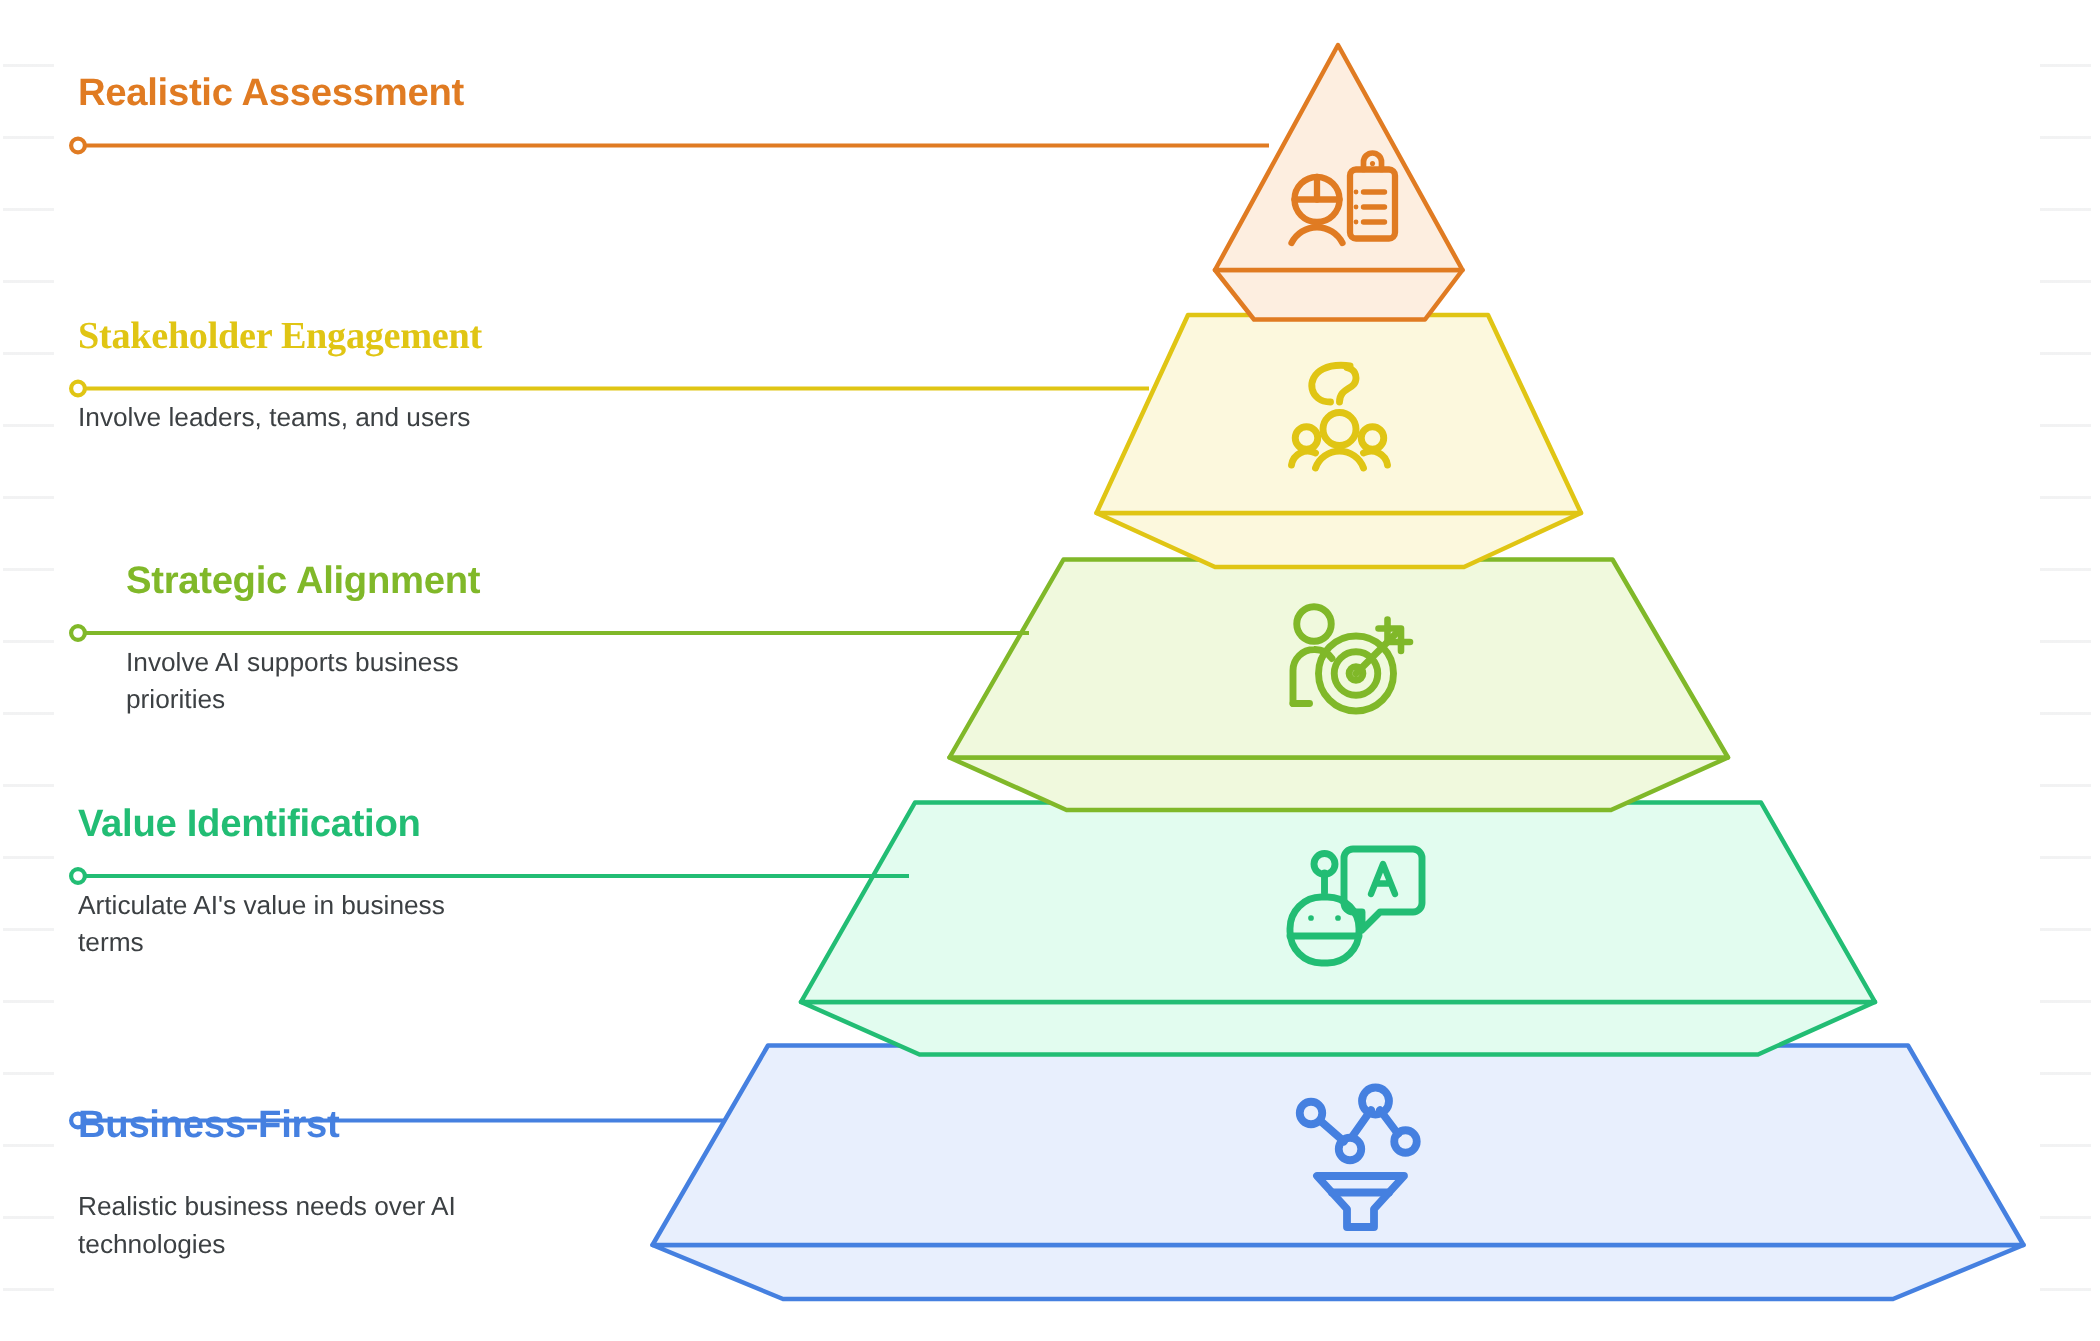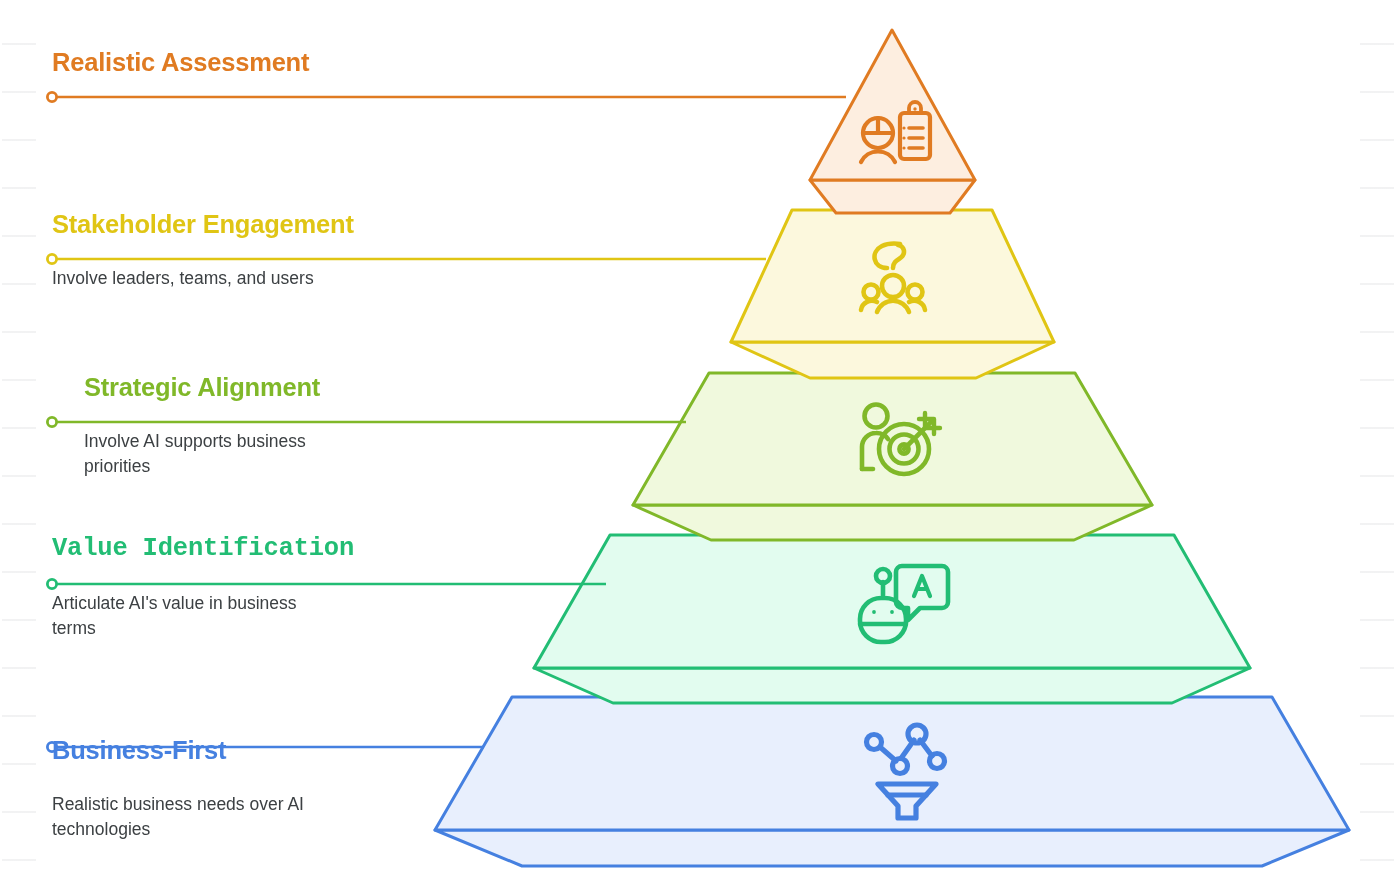--- a/index.html
+++ b/index.html
@@ -149,34 +149,34 @@
       <circle cx="52" cy="747" r="4.6" fill="#ffffff" stroke="#4580e0" stroke-width="2.8"></circle>
     </g>
   </svg>
 
   <div class="label-block" style="top:48px;">
     <div class="label-title" style="color:#e07b22;">Realistic Assessment</div>
     <div class="spacer-line"></div>
   </div>
 
   <div class="label-block" style="top:210px;">
-    <div class="label-title" style="color:#e0c514;">Stakeholder Engagement</div>
+    <div class="label-title" style="color:#e0c514;font-family:Liberation Serif, serif;">Stakeholder Engagement</div>
     <div class="spacer-line"></div>
     <div class="label-desc">Involve leaders, teams, and users</div>
   </div>
 
   <div class="label-block" style="top:373px;margin-left:32px;">
     <div class="label-title" style="color:#80b829;">Strategic Alignment</div>
     <div class="spacer-line"></div>
     <div class="label-desc">Involve AI supports business
 priorities</div>
   </div>
 
   <div class="label-block" style="top:535px;">
-    <div class="label-title" style="color:#22bd74;font-family:Liberation Mono, monospace;">Value Identification</div>
+    <div class="label-title" style="color:#22bd74;">Value Identification</div>
     <div class="spacer-line"></div>
     <div class="label-desc">Articulate AI's value in business
 terms</div>
   </div>
 
   <div class="label-block" style="top:736px;">
     <div class="label-title" style="color:#4580e0;">Business-First</div>
     <div class="spacer-line"></div>
     <div class="label-desc">Realistic business needs over AI
 technologies</div>

